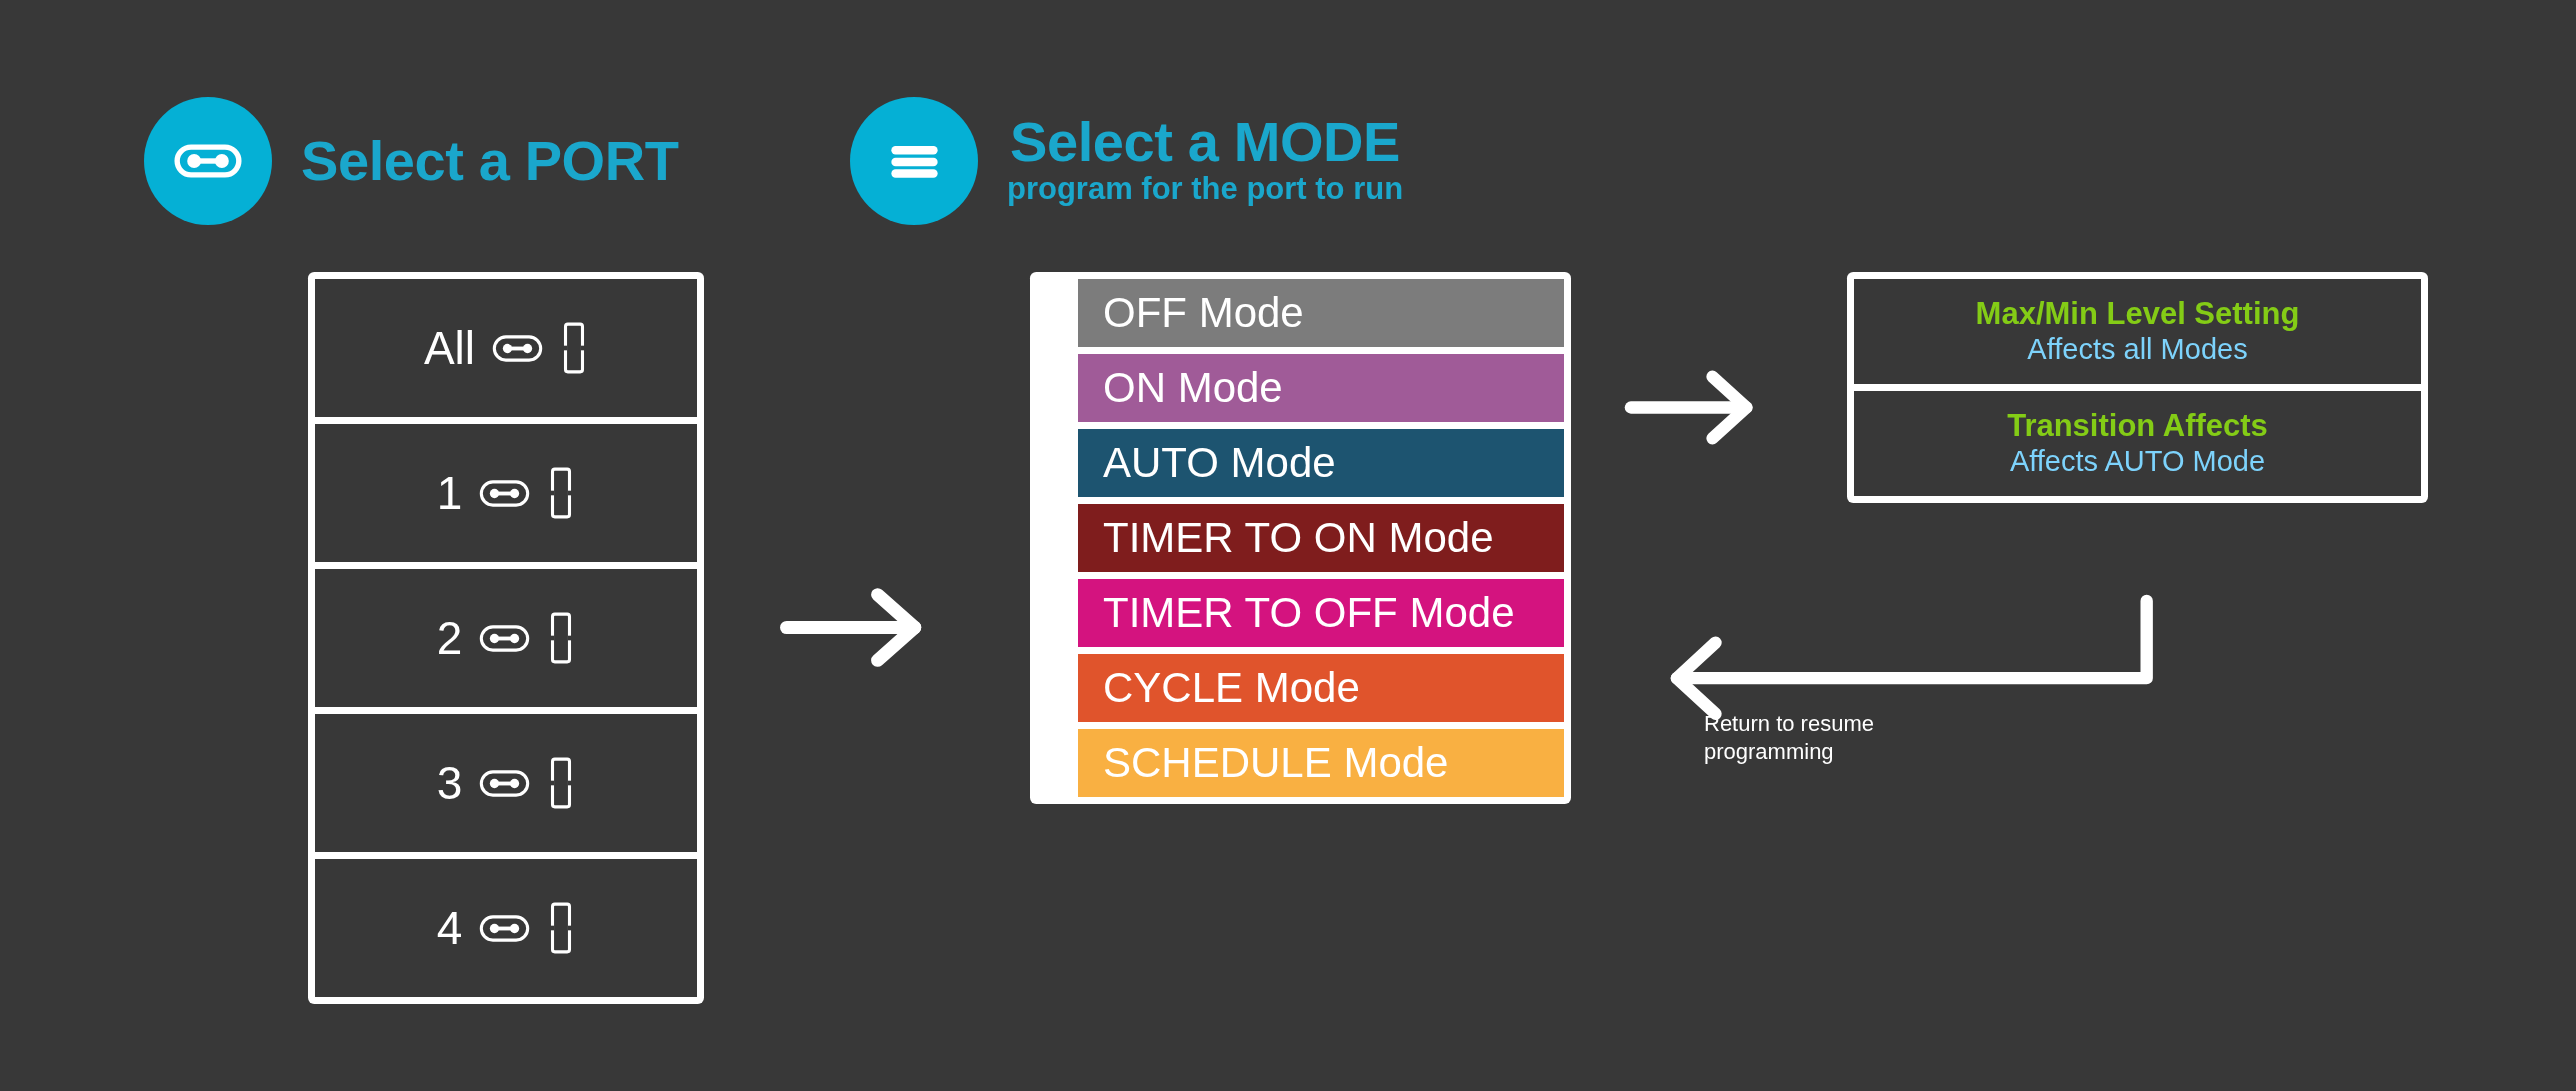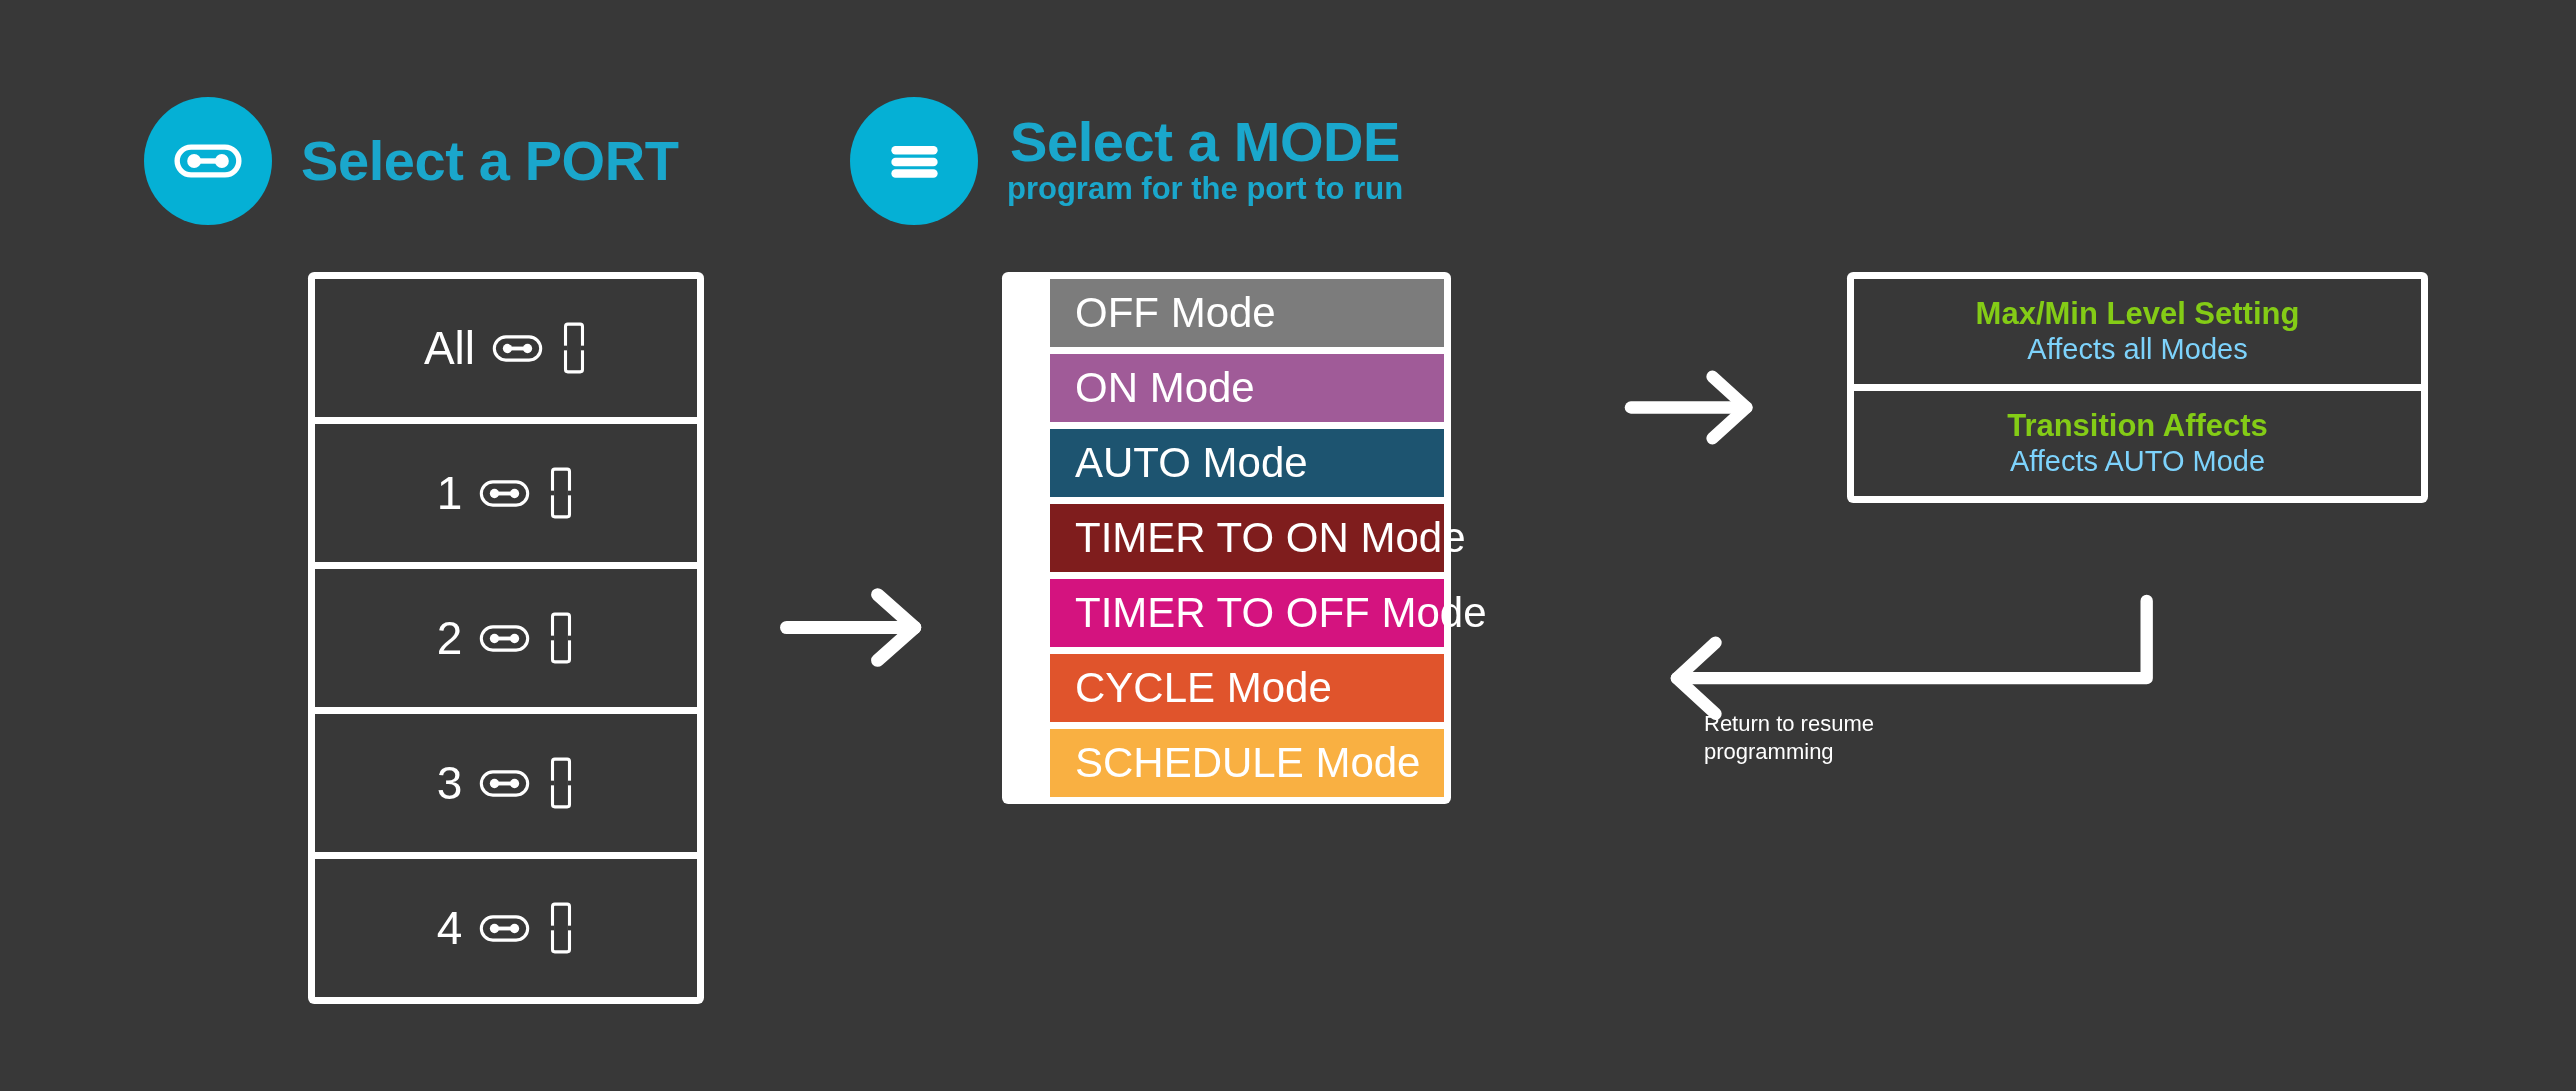--- a/index.html
+++ b/index.html
@@ -281,21 +281,21 @@
     <span>
       <svg width="155" height="81" viewBox="0 0 200 105">
         <g fill="none" stroke="#ffffff" stroke-width="17" stroke-linecap="round" stroke-linejoin="round">
           <line x1="12" y1="52.5" x2="178" y2="52.5"></line>
           <polyline points="130,10 178,52.5 130,95"></polyline>
         </g>
       </svg>
     </span>
   </div>
 
-  <div class="panel" id="mode-panel" style="left:1002px; top:272px; width:449px;padding-left:48px;">
+  <div class="panel" id="mode-panel" style="left:1030px; top:272px; width:541px;padding-left:48px;">
       <div class="mode-row" style="background: rgb(124, 124, 124);">
         <span class="mode-label">OFF Mode</span>
       </div>
       <div class="mode-row" style="background: rgb(160, 91, 152);">
         <span class="mode-label">ON Mode</span>
       </div>
       <div class="mode-row" style="background: rgb(29, 84, 112);">
         <span class="mode-label">AUTO Mode</span>
       </div>
       <div class="mode-row" style="background: #7f1d1d;">

